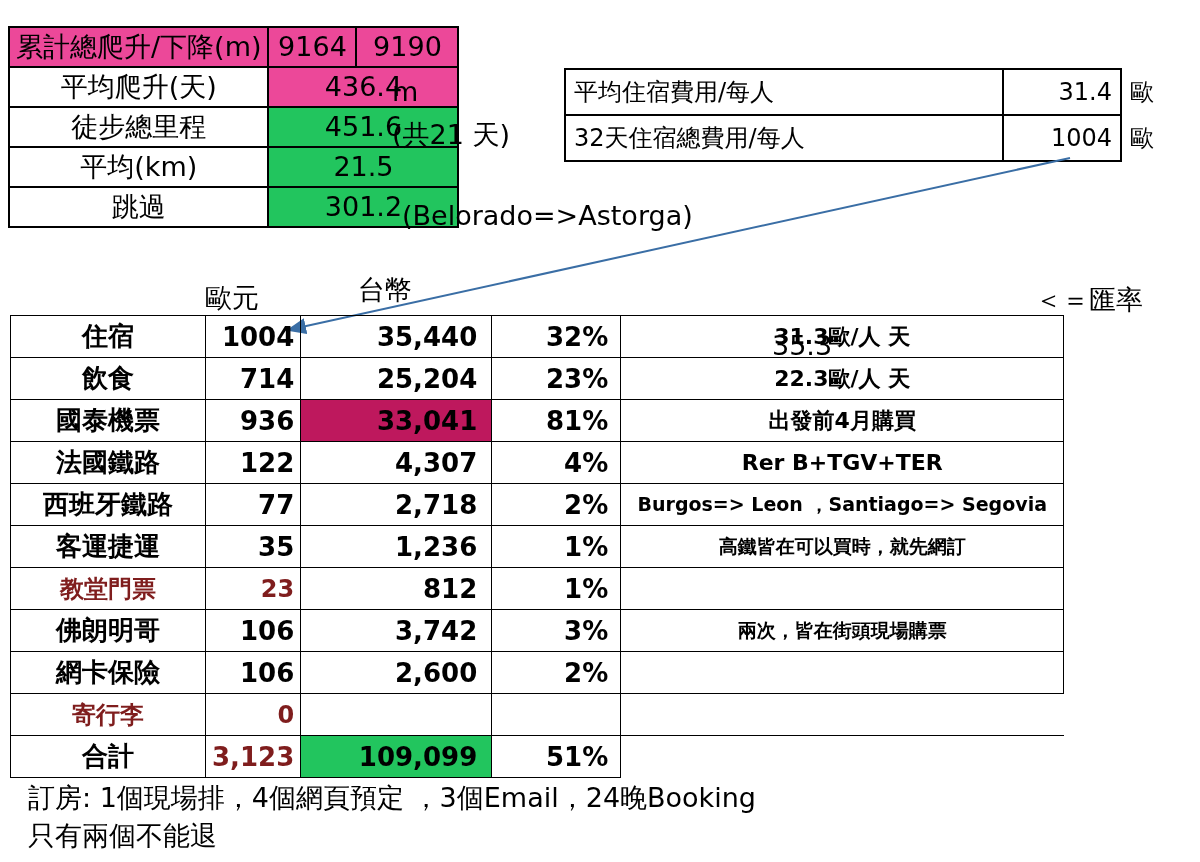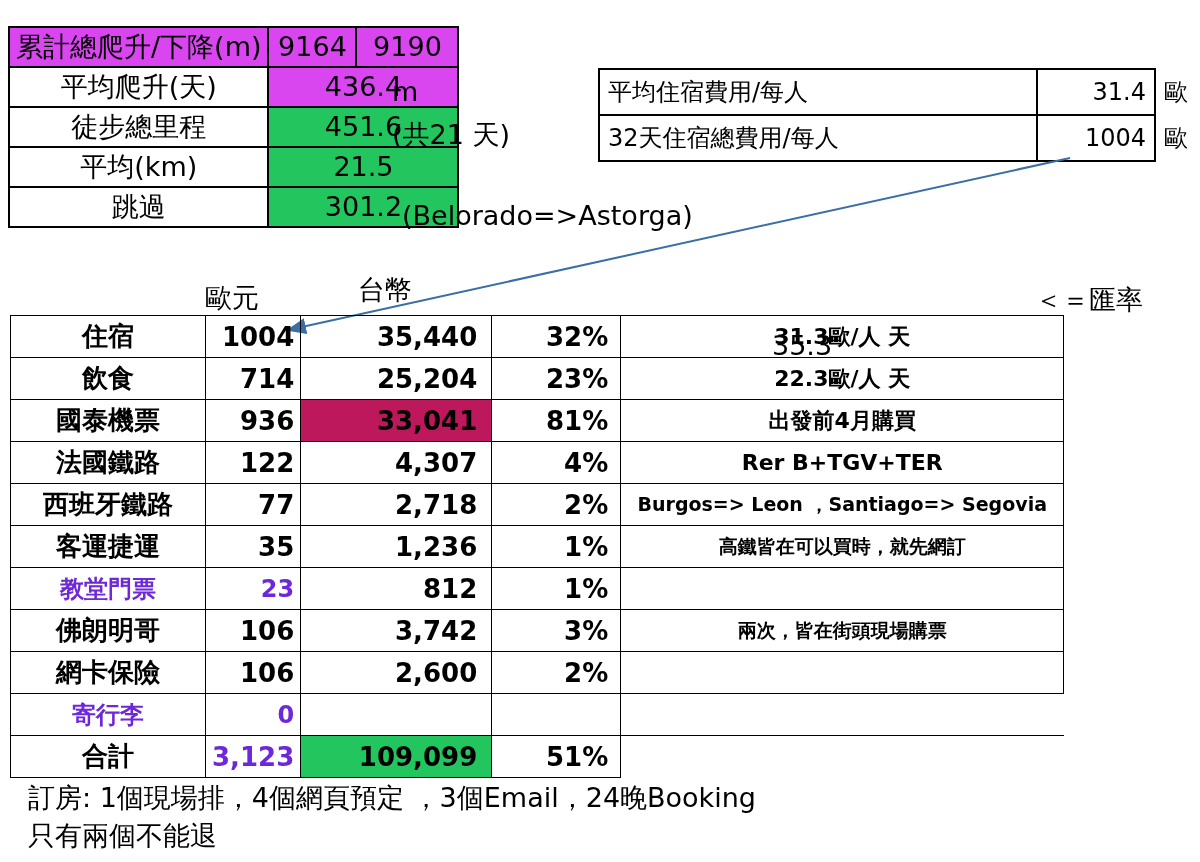--- a/index.html
+++ b/index.html
@@ -27,29 +27,29 @@
   #summary-table td {
     border: 2px solid #000;
     padding: 1px 6px;
     height: 36px;
     line-height: 34px;
     white-space: nowrap;
   }
   .sum-label { text-align: center; }
   .sum-label.lefty { text-align: left; }
   .sum-val { text-align: center; width: 150px; }
-  .hl-yellow { background: #d946ef; margin-top: 26px; }
+  .hl-yellow { background: #ec4899; margin-top: 26px; }
   .hl-green  { background: #22c55e; }
 
   
   #summary-head td { border: 2px solid #000; }
 
   
   #lodging-table {
-    left: 598px;
+    left: 564px;
     top: 68px;
     border-collapse: collapse;
     font-size: 24px;
   }
   #lodging-table td {
     border: 2px solid #000;
     padding: 2px 8px;
     height: 40px;
     line-height: 36px;
     white-space: nowrap;
@@ -80,21 +80,21 @@
     padding: 0 6px;
     white-space: nowrap;
     font-weight: bold;
   }
   .col-item  { width: 182px; text-align: center; }
   .col-eur   { width: 82px;  text-align: right; }
   .col-twd   { width: 170px; text-align: right; padding-right: 14px !important; }
   .col-pct   { width: 110px; text-align: right; padding-right: 12px !important; }
   .col-note  { width: 430px; text-align: center; font-size: 22px; }
   .note-small { font-size: 19px; }
-  .dim { color: #6d28d9; font-size: 24px; }
+  .dim { color: #7f1d1d; font-size: 24px; }
   tr.total td { font-size: 26px; }
   .thick-top td { border-top: 3px solid #000; }
   .thick-bottom td { border-bottom: 3px solid #000; }
 
   
   .exp-head { font-size: 27px; }
 
   
   .footer-note { font-size: 27px; white-space: nowrap; }
 </style>

